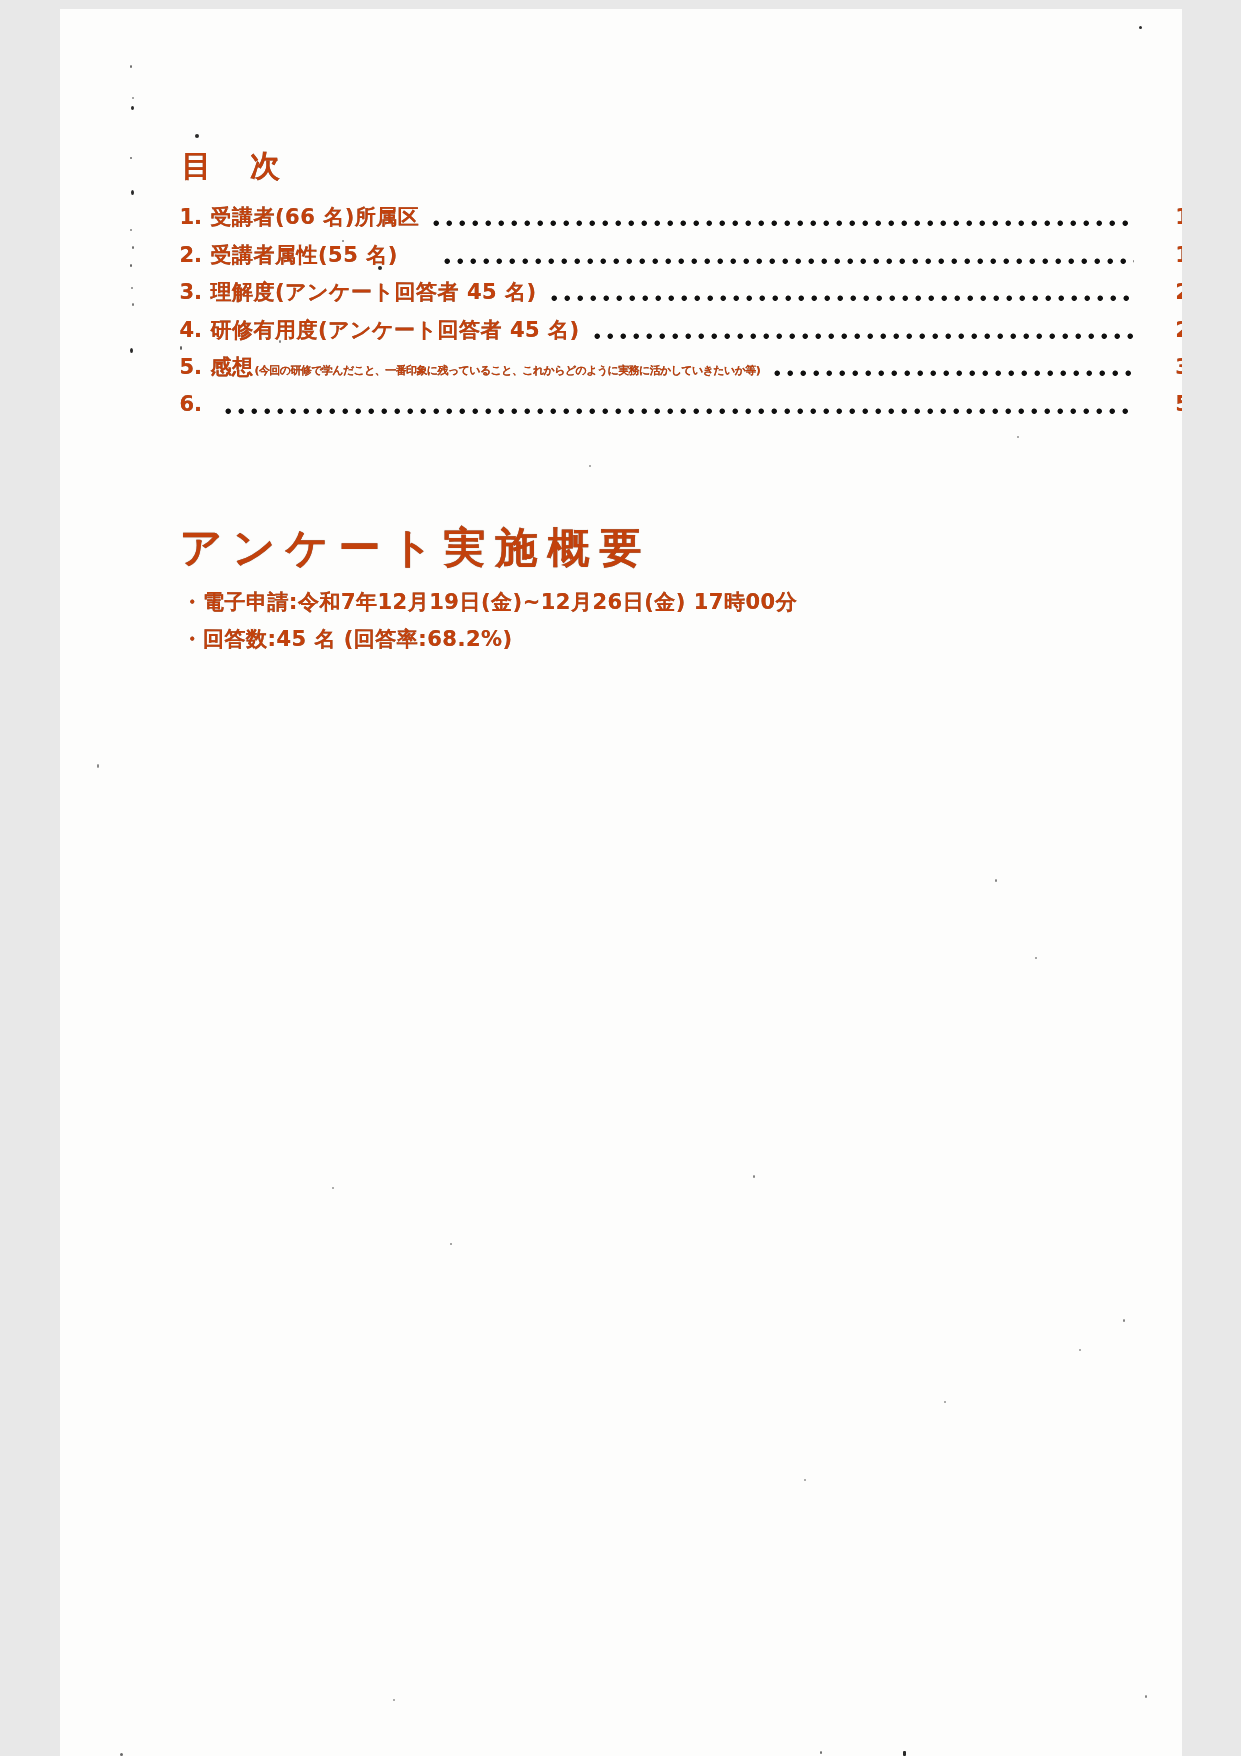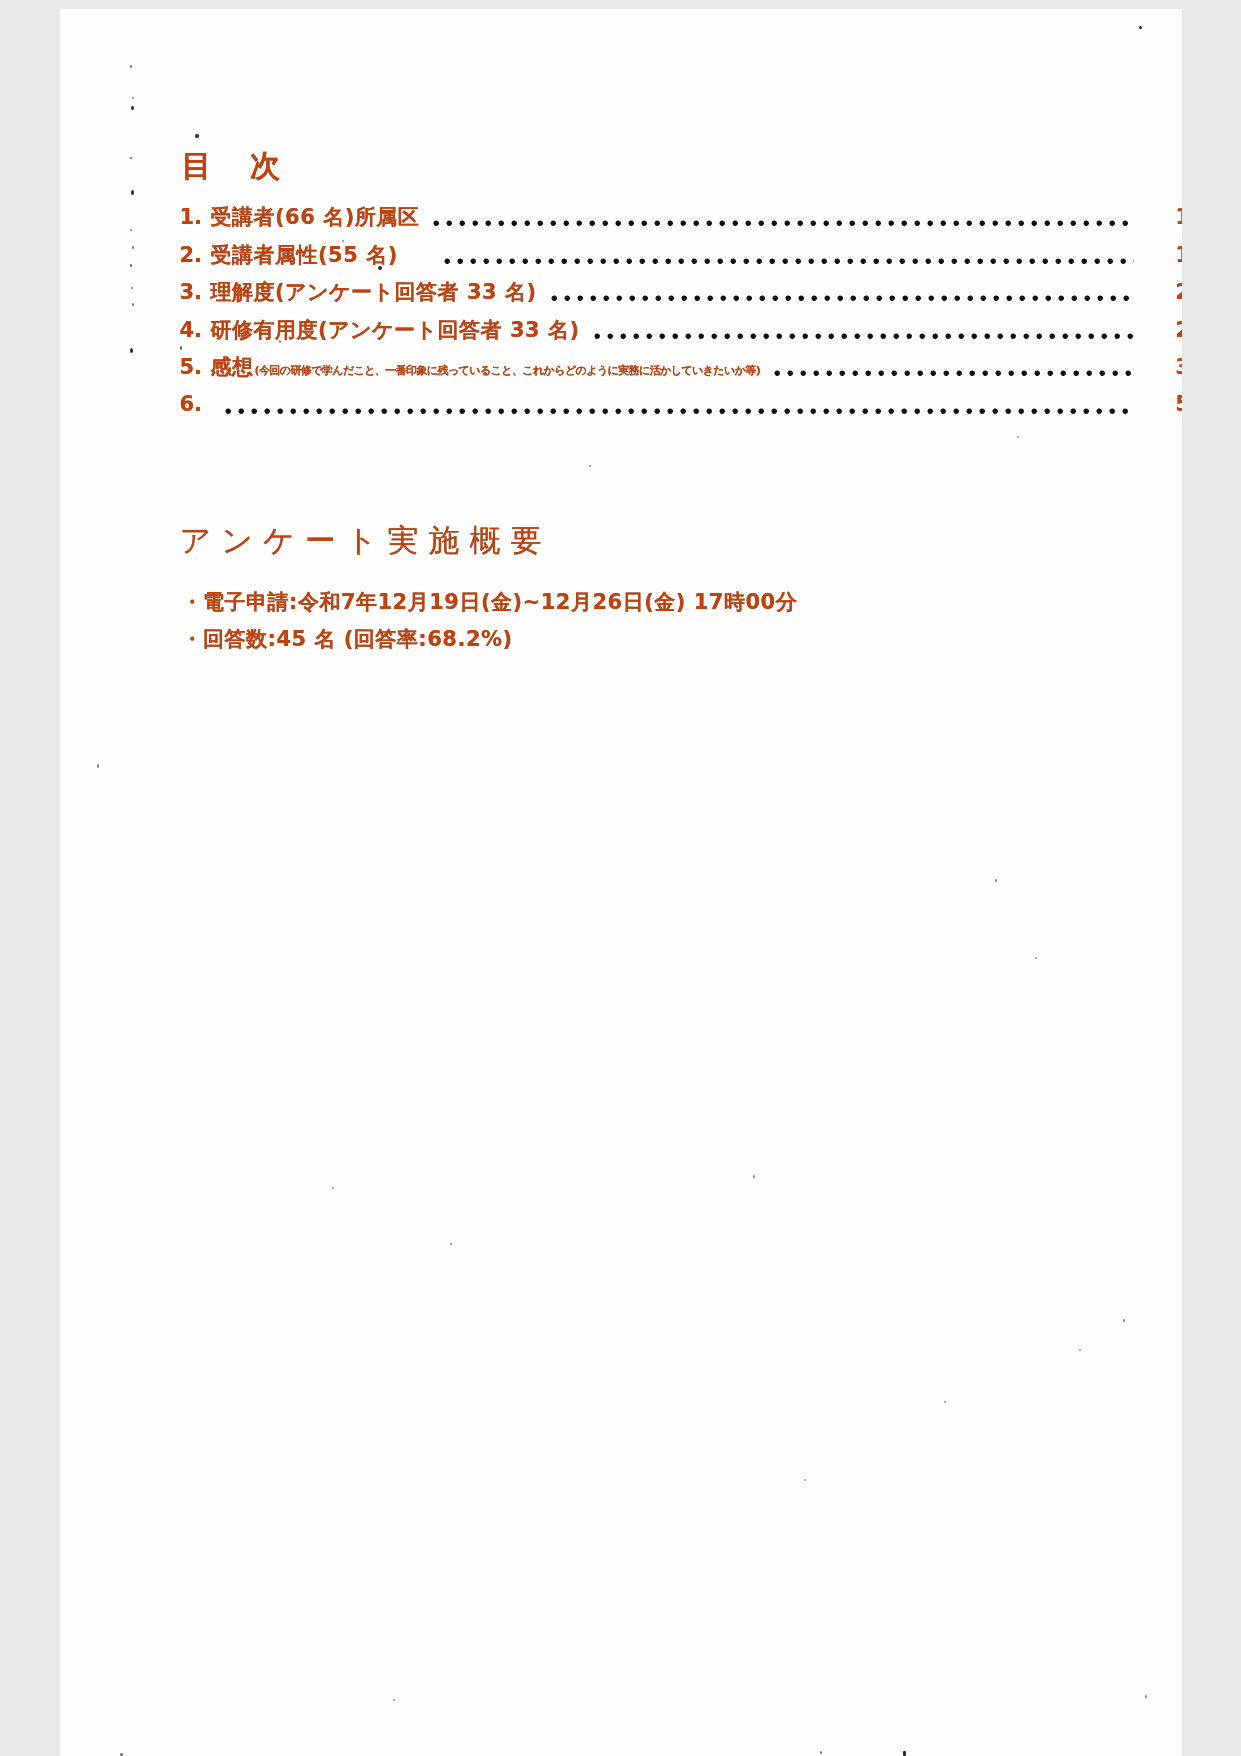--- a/index.html
+++ b/index.html
@@ -74,22 +74,22 @@
     text-align: right;
     font-size: 22px;
     letter-spacing: 1px;
   }
 
   
   .survey-title {
     position: absolute;
     left: 120px;
     top: 511px;
-    font-size: 31px;
-    font-weight: 400;
+    font-size: 42px;
+    font-weight: 700;
     letter-spacing: 10px;
     white-space: nowrap;
     text-shadow: 0 0 0.7px rgba(0,0,0,0.6);
   }
   .survey-bullets {
     position: absolute;
     left: 122px;
     top: 574px;
   }
   .survey-bullet {
@@ -128,28 +128,28 @@
     </div>
     <div class="toc-row">
       <span class="toc-num">2.</span>
       <span class="toc-label">受講者属性(55 名)</span>
 
       <span class="toc-leader" style="margin-left:46px;"></span>
       <span class="toc-page">1</span>
     </div>
     <div class="toc-row">
       <span class="toc-num">3.</span>
-      <span class="toc-label">理解度(アンケート回答者 33 名)</span>
+      <span class="toc-label">理解度(アンケート回答者 45 名)</span>
 
       <span class="toc-leader"></span>
       <span class="toc-page">2</span>
     </div>
     <div class="toc-row">
       <span class="toc-num">4.</span>
-      <span class="toc-label">研修有用度(アンケート回答者 33 名)</span>
+      <span class="toc-label">研修有用度(アンケート回答者 45 名)</span>
 
       <span class="toc-leader"></span>
       <span class="toc-page">2</span>
     </div>
     <div class="toc-row">
       <span class="toc-num">5.</span>
       <span class="toc-label">感想</span>
       <span class="toc-note">(今回の研修で学んだこと、一番印象に残っていること、これからどのように実務に活かしていきたいか等)</span>
       <span class="toc-leader"></span>
       <span class="toc-page">3</span>

